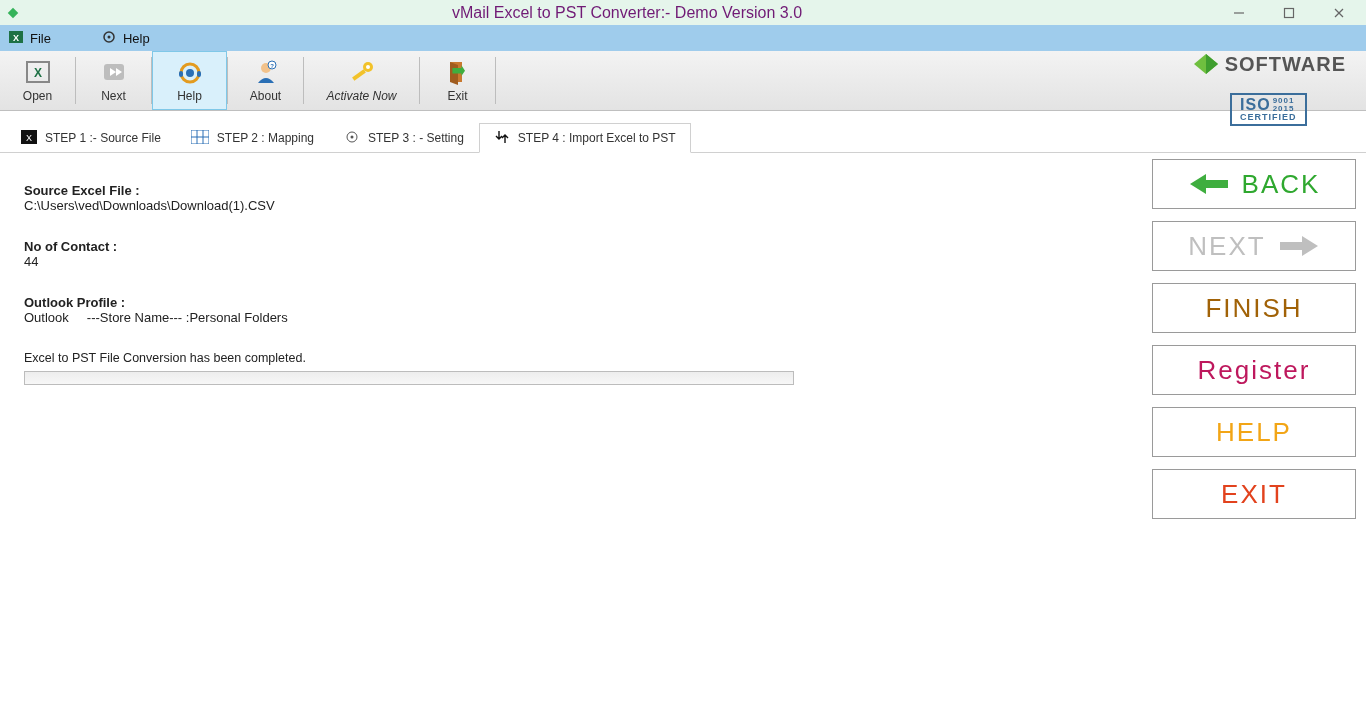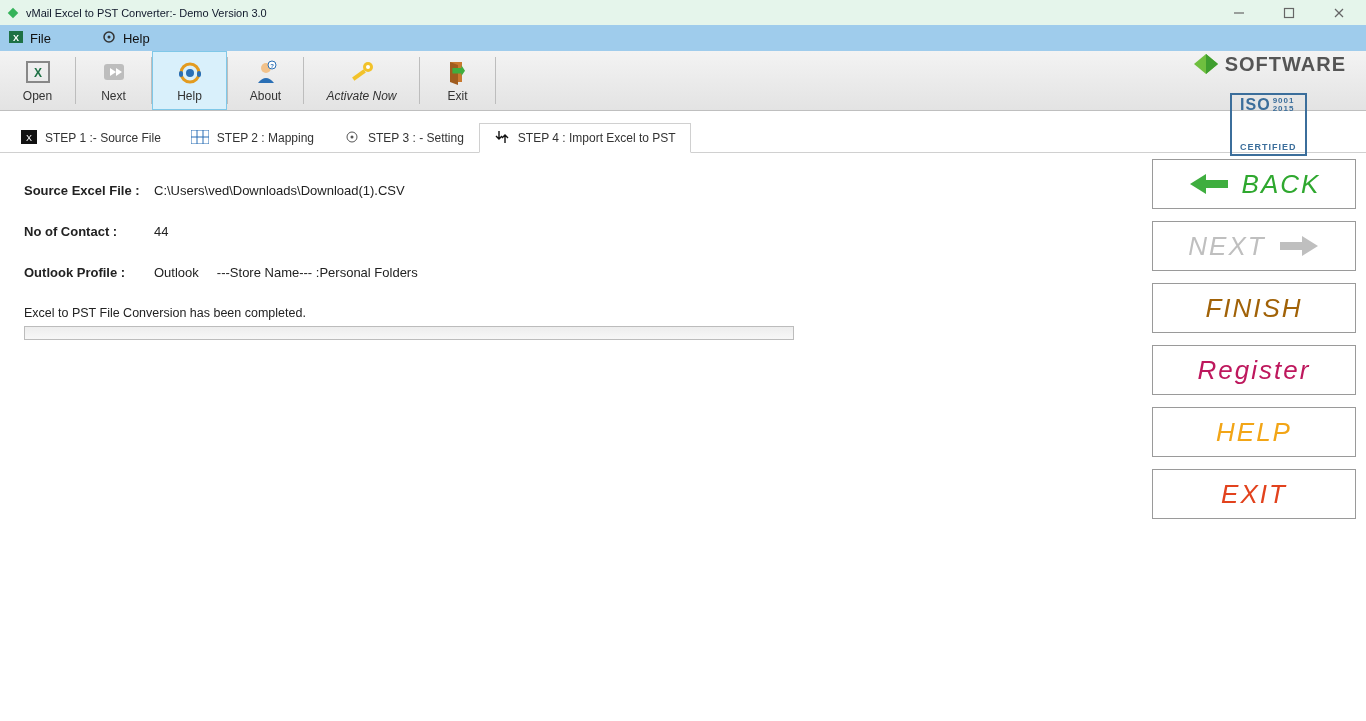--- a/index.html
+++ b/index.html
@@ -1,58 +1,58 @@
 <!DOCTYPE html>
 <html><head>
 <meta charset="utf-8">
 <style>
 * { margin: 0; padding: 0; box-sizing: border-box; font-family: "Segoe UI", Tahoma, sans-serif; }
 html, body { width: 1366px; height: 721px; background: #fff; overflow: hidden; }
 
 
 .titlebar { height: 25px; background: #e5f5eb; display: flex; align-items: center; padding: 0 6px; }
 .titlebar .logo { width: 14px; height: 14px; margin-right: 6px; }
-.titlebar .title { font-size: 11px; color: #0f172a; flex: 1; }
+.titlebar .title { font-size: 16px; color: #701a75; flex: 1; text-align: center; }
 .titlebar .winbtns { display: flex; gap: 28px; margin-right: 10px; }
 .titlebar .winbtn { width: 22px; height: 22px; display: flex; align-items: center; justify-content: center; }
 .titlebar .winbtn svg { stroke: #666; }
 
 
 .menubar { height: 26px; background: #9fccec; display: flex; align-items: center; padding-left: 8px; gap: 50px; }
 .menubar .menuitem { display: flex; align-items: center; gap: 6px; font-size: 13px; color: #111; }
 
 
 .toolbar { height: 60px; background: linear-gradient(#f3f3f3,#e3e3e3); border-bottom: 1px solid #bfbfbf; display: flex; align-items: stretch; }
 .toolbar .tb-btn { width: 75px; display: flex; flex-direction: column; align-items: center; justify-content: center; gap: 1px; font-size: 12px; color: #333; }
 .toolbar .tb-sep { width: 1px; background: #bdbdbd; margin: 6px 0; }
 .toolbar .tb-btn.active { background: #d9f0fb; box-shadow: inset 0 0 0 1px #7fc8e8; }
 .toolbar .tb-btn.wide { width: 115px; font-style: italic; }
 .toolbar .brand { margin-left: auto; display: flex; align-items: center; padding-right: 20px; gap: 16px; flex-direction: column; }
 .toolbar .brand .sw { font-size: 20px; font-weight: 700; color: #555; letter-spacing: 1px; display:flex; align-items:center; gap:4px;}
-.toolbar .brand .iso { border:2px solid #3b6e9b; padding:2px 8px; font-size:10px; color:#3b6e9b; font-weight:700; line-height:1; text-align:right; display:flex; flex-direction:column; align-items:flex-start;gap:30px;}
+.toolbar .brand .iso { border:2px solid #3b6e9b; padding:2px 8px; font-size:10px; color:#3b6e9b; font-weight:700; line-height:1; text-align:right; display:flex; flex-direction:column; align-items:flex-start;}
 .toolbar .brand .iso .top{font-size:16px; letter-spacing:1px; display:flex; align-items:flex-start;}
 .toolbar .brand .iso .small{font-size:8px; line-height:1;}
 .toolbar .brand .iso .cert{font-size:9px; letter-spacing:1px;}
 
 
 .tabbar { height: 30px; margin-top: 12px; display: flex; border-bottom: 1px solid #d0d0d0; padding-left: 6px; }
 .tabbar .tab { display:flex; align-items:center; gap:8px; padding: 0 14px; font-size: 12px; color:#333; border:1px solid transparent; border-bottom:none; }
 .tabbar .tab.active { background:#fff; border-color:#d0d0d0; border-bottom:1px solid #fff; margin-bottom:-1px; }
 
 
 .content { display:flex; height: calc(100% - 25px - 26px - 60px - 12px - 30px); }
 .main { flex:1; padding: 30px 24px; font-size: 13px; color:#222; position:relative; }
-.main .row { display:flex; margin-bottom: 26px; }
+.main .row { display:flex; margin-bottom: 26px; flex-direction: column; }
 .main .row .lbl { width: 130px; font-weight:700; }
 .main .row .val { }
 .main .status { margin-top: 18px; margin-bottom: 6px; font-size:12.5px;}
 .main .progress { height: 14px; width: 770px; border:1px solid #bcbcbc; background: linear-gradient(#ededed,#f7f7f7); }
 
 
-.side { width: 222px; padding: 6px 10px 0 8px; display:flex; flex-direction:column; gap:12px;font-style:italic; }
+.side { width: 222px; padding: 6px 10px 0 8px; display:flex; flex-direction:column; gap:12px; }
 .side .btn { height: 50px; border:1px solid #9a9a9a; background:#fff; display:flex; align-items:center; justify-content:center; font-family: Impact, "Arial Black", sans-serif; font-size: 26px; letter-spacing: 2px; gap:10px; }
 .side .btn.back { color:#2fa82f; }
 .side .btn.next { color:#bfbfbf; }
 .side .btn.finish { color:#a16207; }
 .side .btn.register { color:#be185d; }
 .side .btn.help { color:#f2a516; }
 .side .btn.exit { color:#e2421d; }
 
 .icon { display:inline-block; }
 </style>

